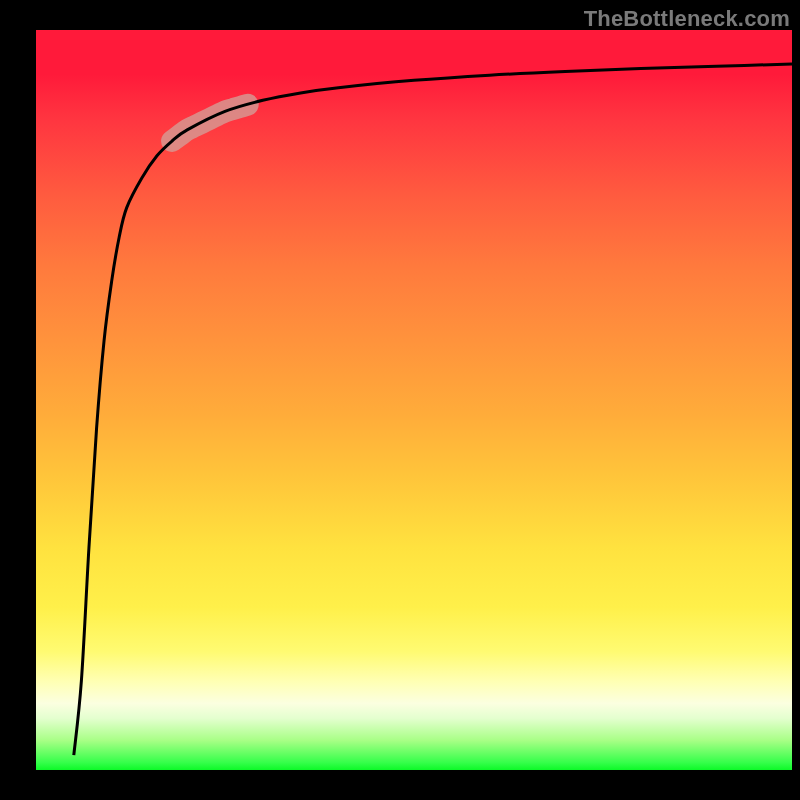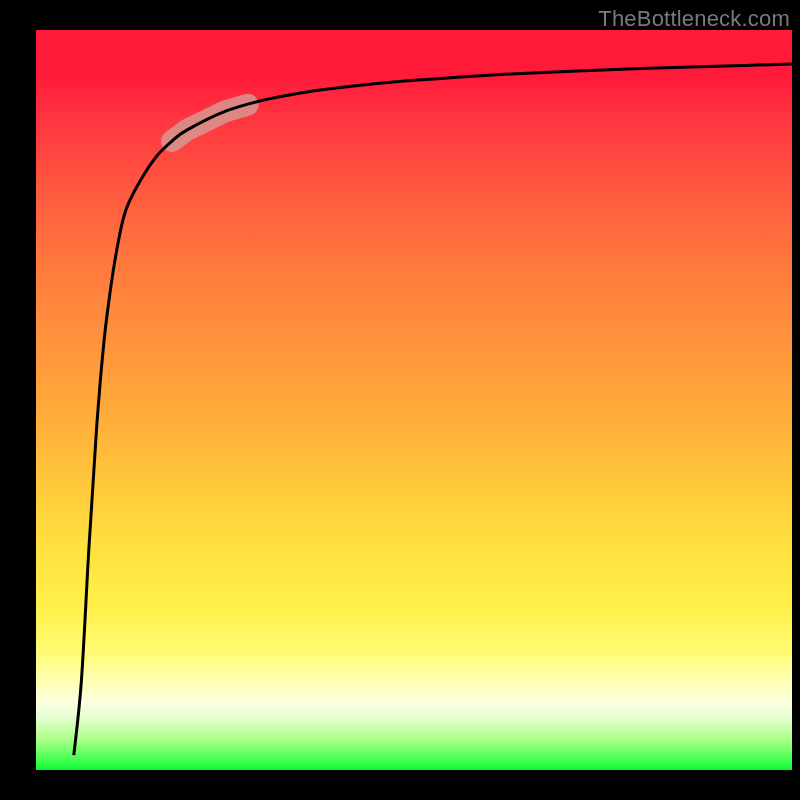--- a/index.html
+++ b/index.html
@@ -44,21 +44,21 @@
       #0cf928 100%
     );
   }
   .watermark {
     position: absolute;
     top: 6px;
     right: 10px;
     color: #7a7a7a;
     font-size: 22px;
     letter-spacing: 0.2px;
-    font-weight: 400;
+    font-weight: 700;
   }
   svg.curve {
     position: absolute;
     left: 0;
     top: 0;
     width: 100%;
     height: 100%;
     overflow: visible;
   }
 </style>

